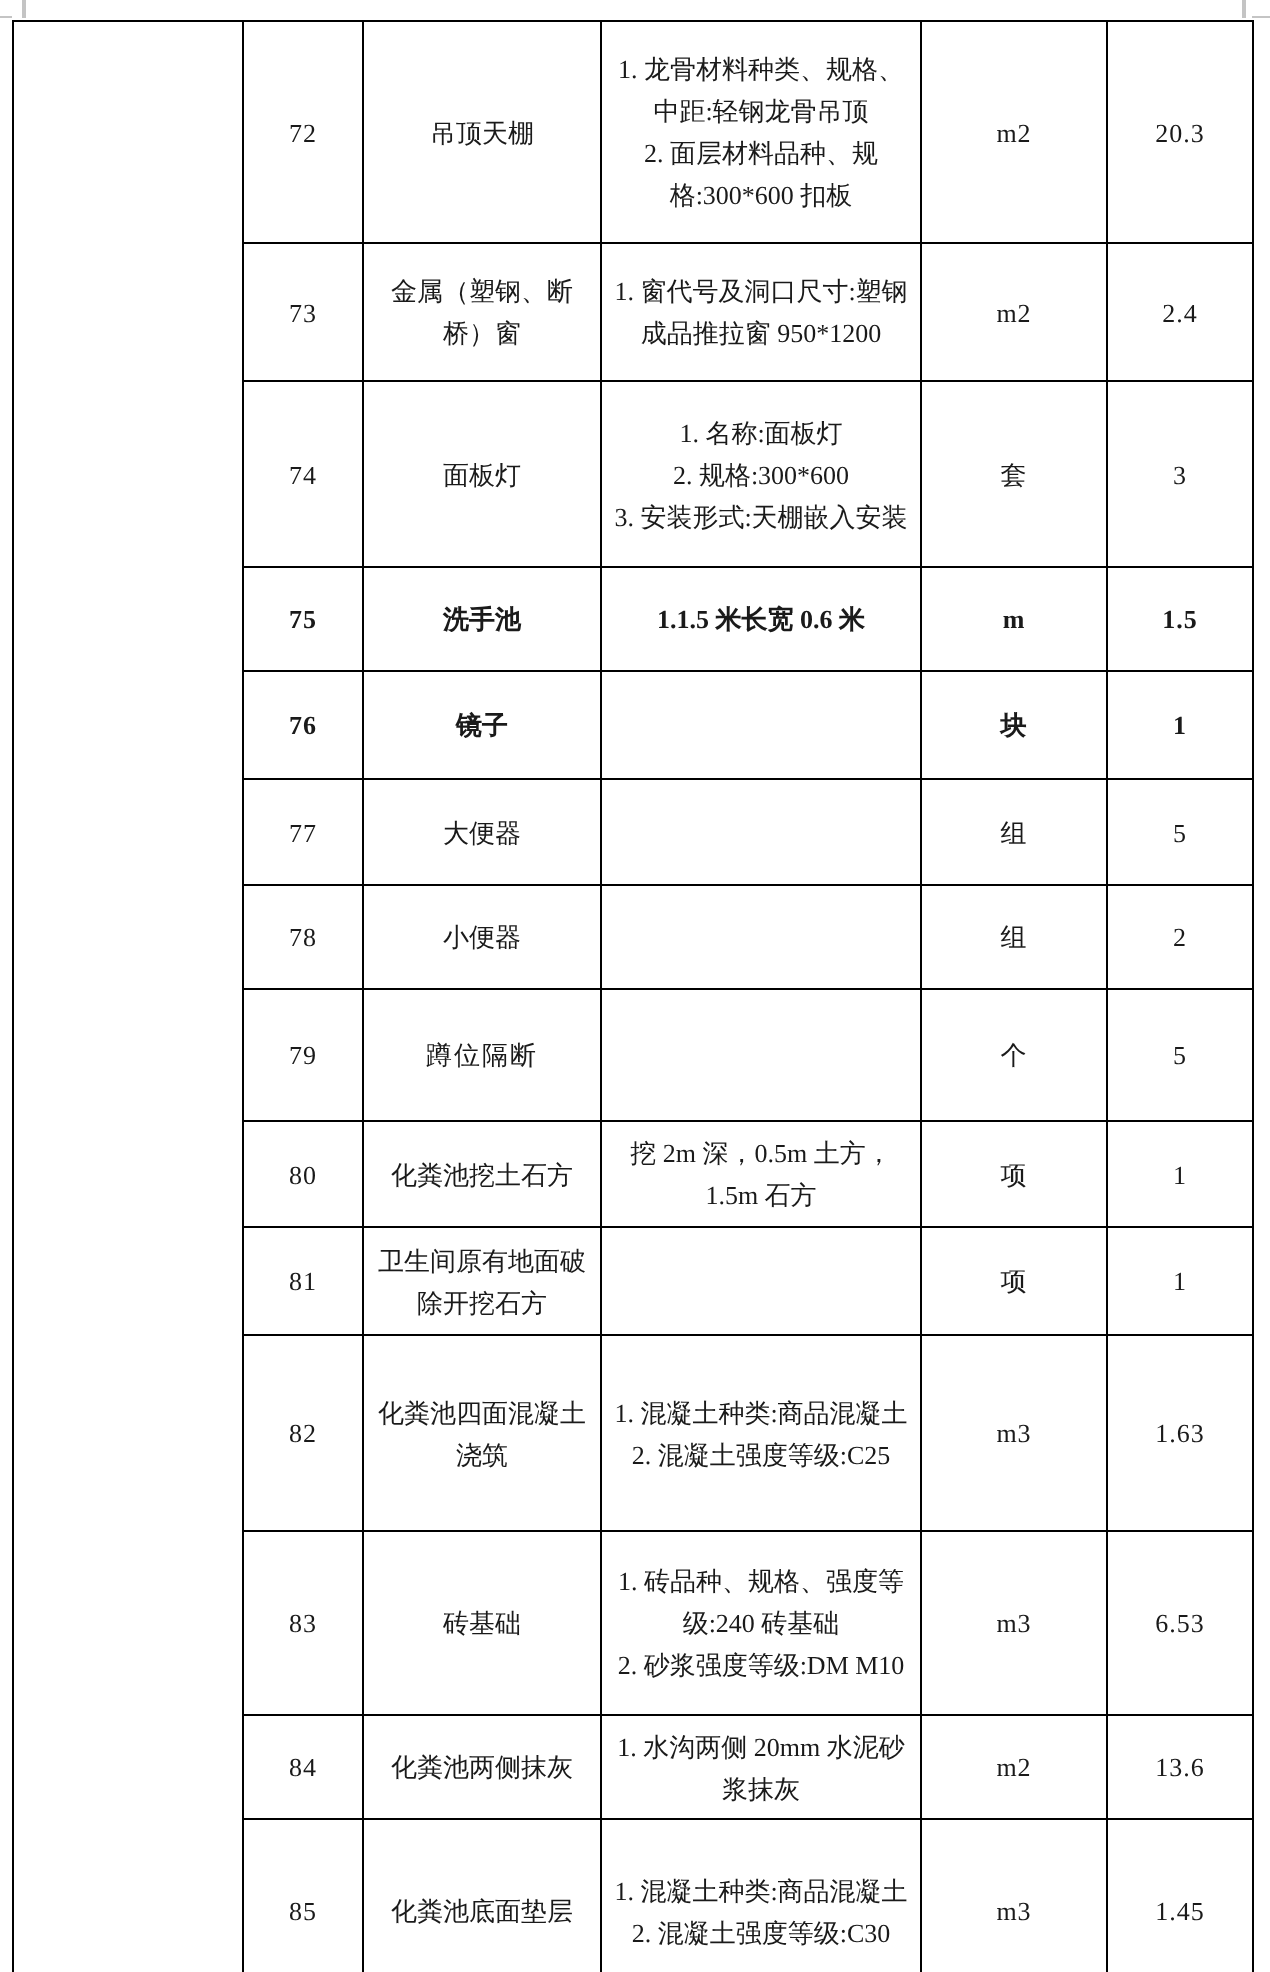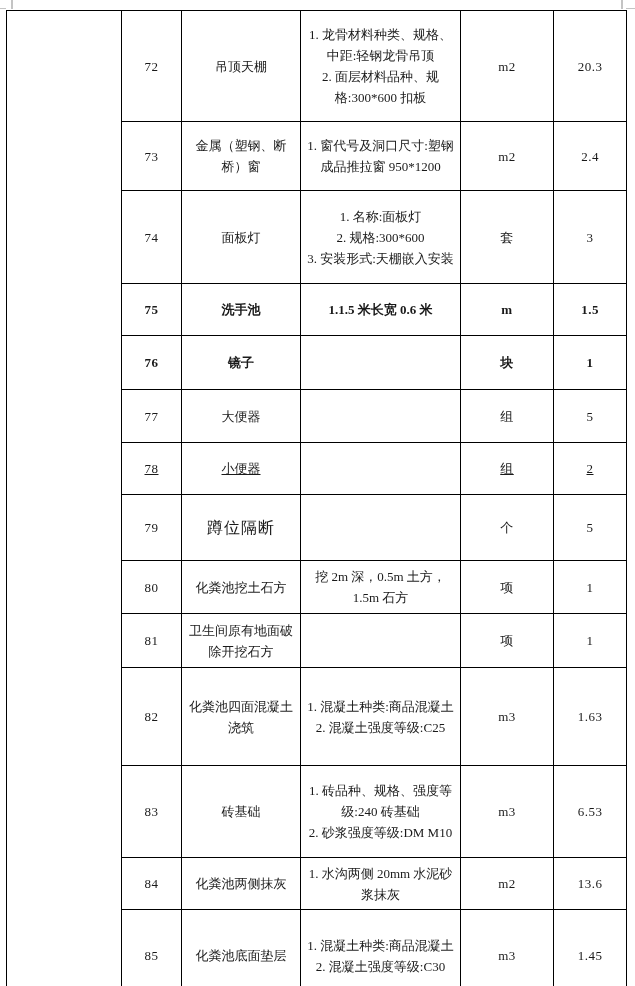--- a/index.html
+++ b/index.html
@@ -47,21 +47,21 @@
     overflow: hidden;
     word-break: break-word;
   }
   td.cell-merged-left {
     background: #ffffff;
   }
   td.cell-name {
     padding: 2px 10px;
   }
   td.cell-name.emph {
-    font-size: 16px;
+    font-size: 13px;
     letter-spacing: 1px;
   }
   td.cell-desc {
     text-align: left;
     white-space: pre-line;
     padding: 4px 8px;
   }
   td.cell-num, td.cell-unit, td.cell-qty {
     letter-spacing: 0.5px;
   }
@@ -124,21 +124,21 @@
           <td class="cell-unit">块</td>
           <td class="cell-qty">1</td>
         </tr>
         <tr style="height: 53px;">
           <td class="cell-num">77</td>
           <td class="cell-name">大便器</td>
           <td class="cell-desc"></td>
           <td class="cell-unit">组</td>
           <td class="cell-qty">5</td>
         </tr>
-        <tr style="height: 52px; text-decoration: underline;">
+        <tr style="height: 52px;">
           <td class="cell-num">78</td>
           <td class="cell-name">小便器</td>
           <td class="cell-desc"></td>
           <td class="cell-unit">组</td>
           <td class="cell-qty">2</td>
         </tr>
         <tr style="height: 66px;">
           <td class="cell-num">79</td>
           <td class="cell-name emph">蹲位隔断</td>
           <td class="cell-desc"></td>

